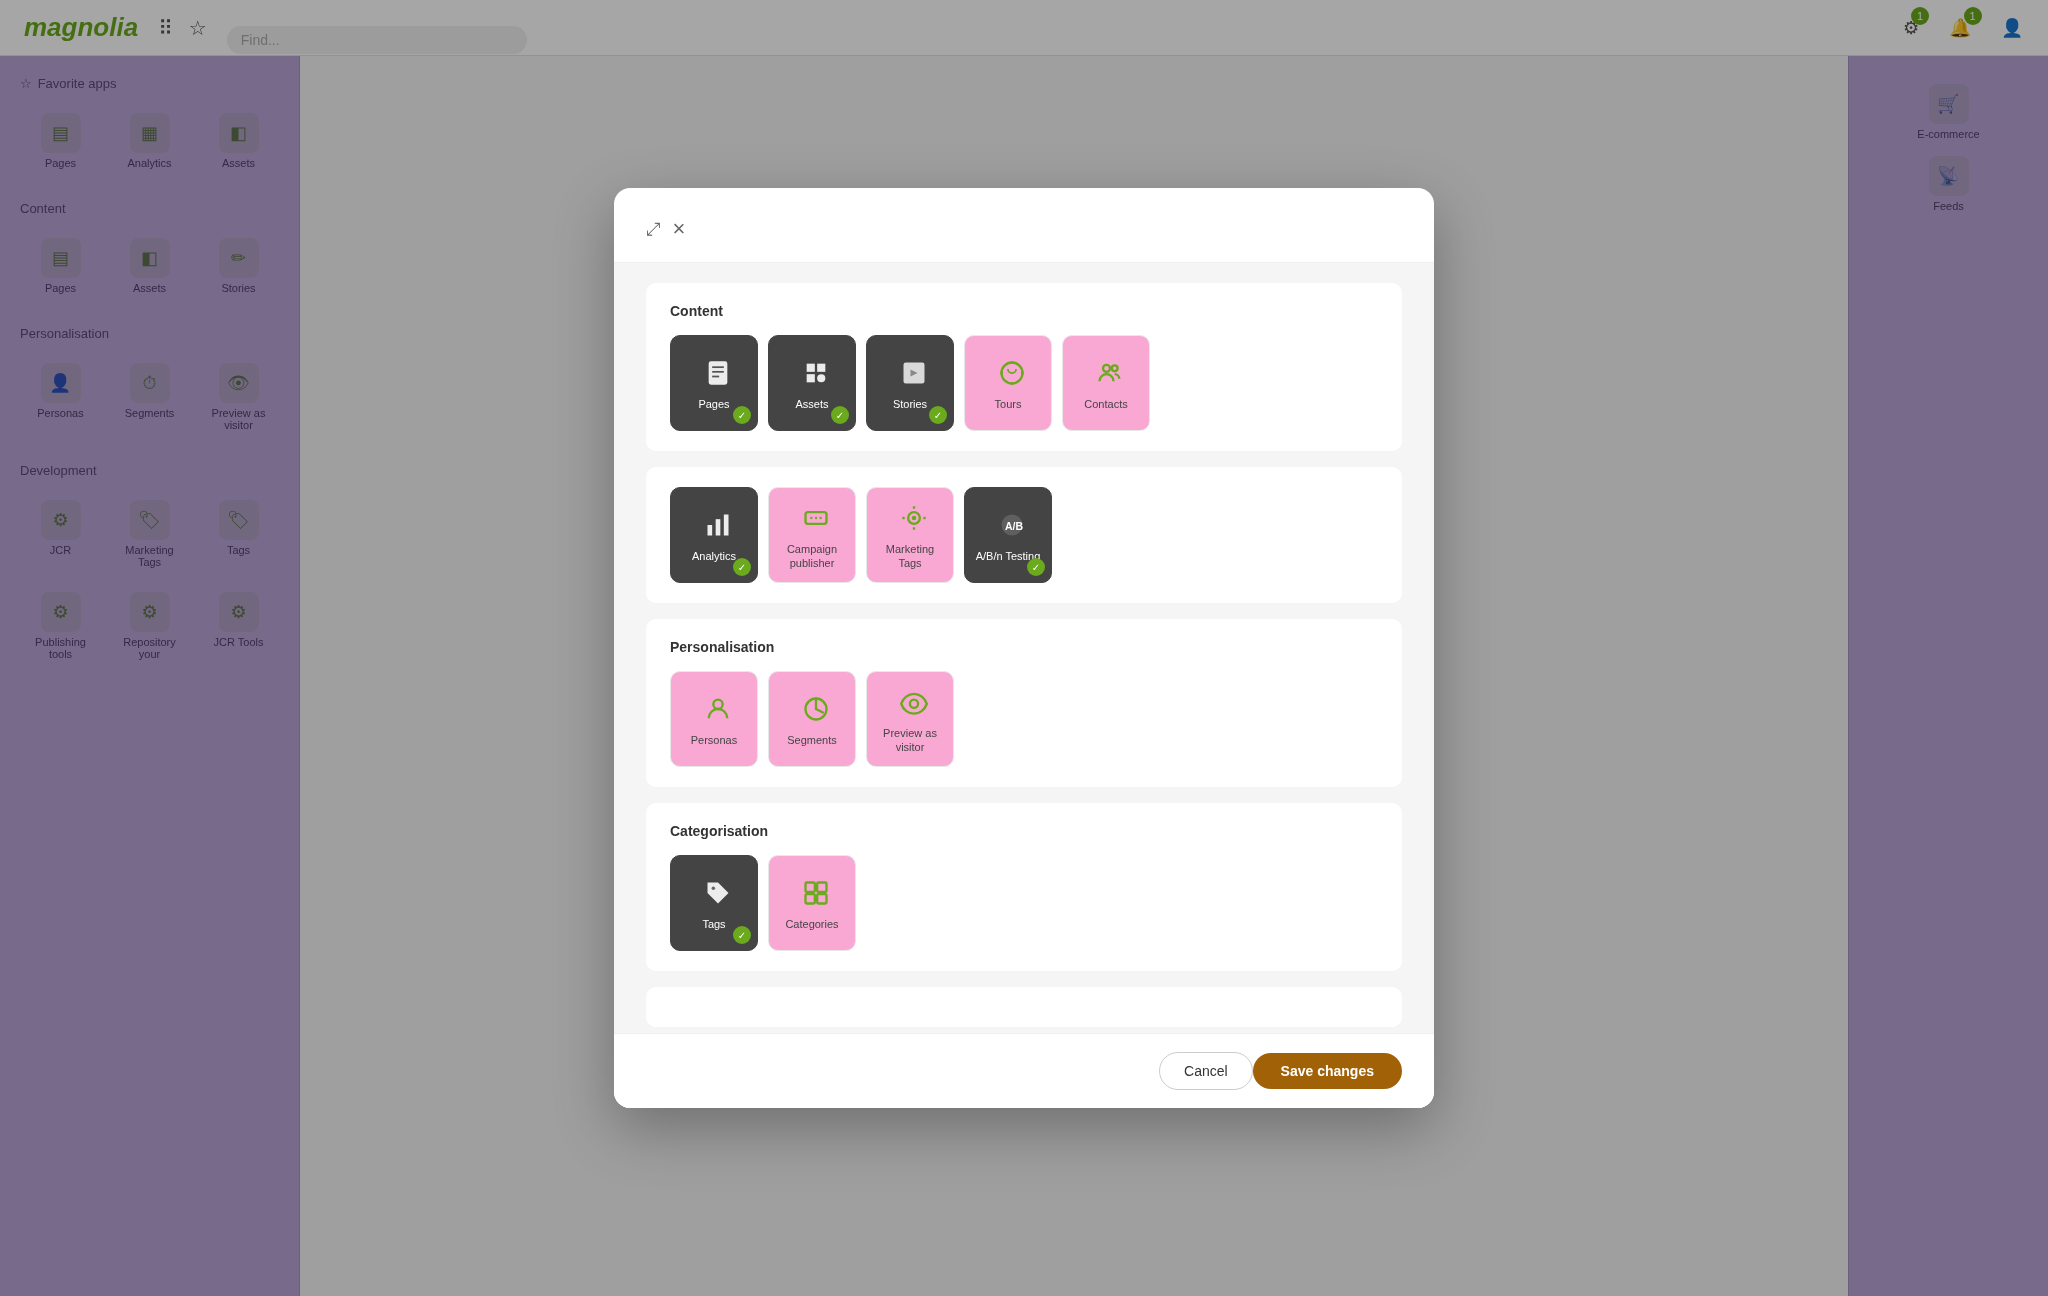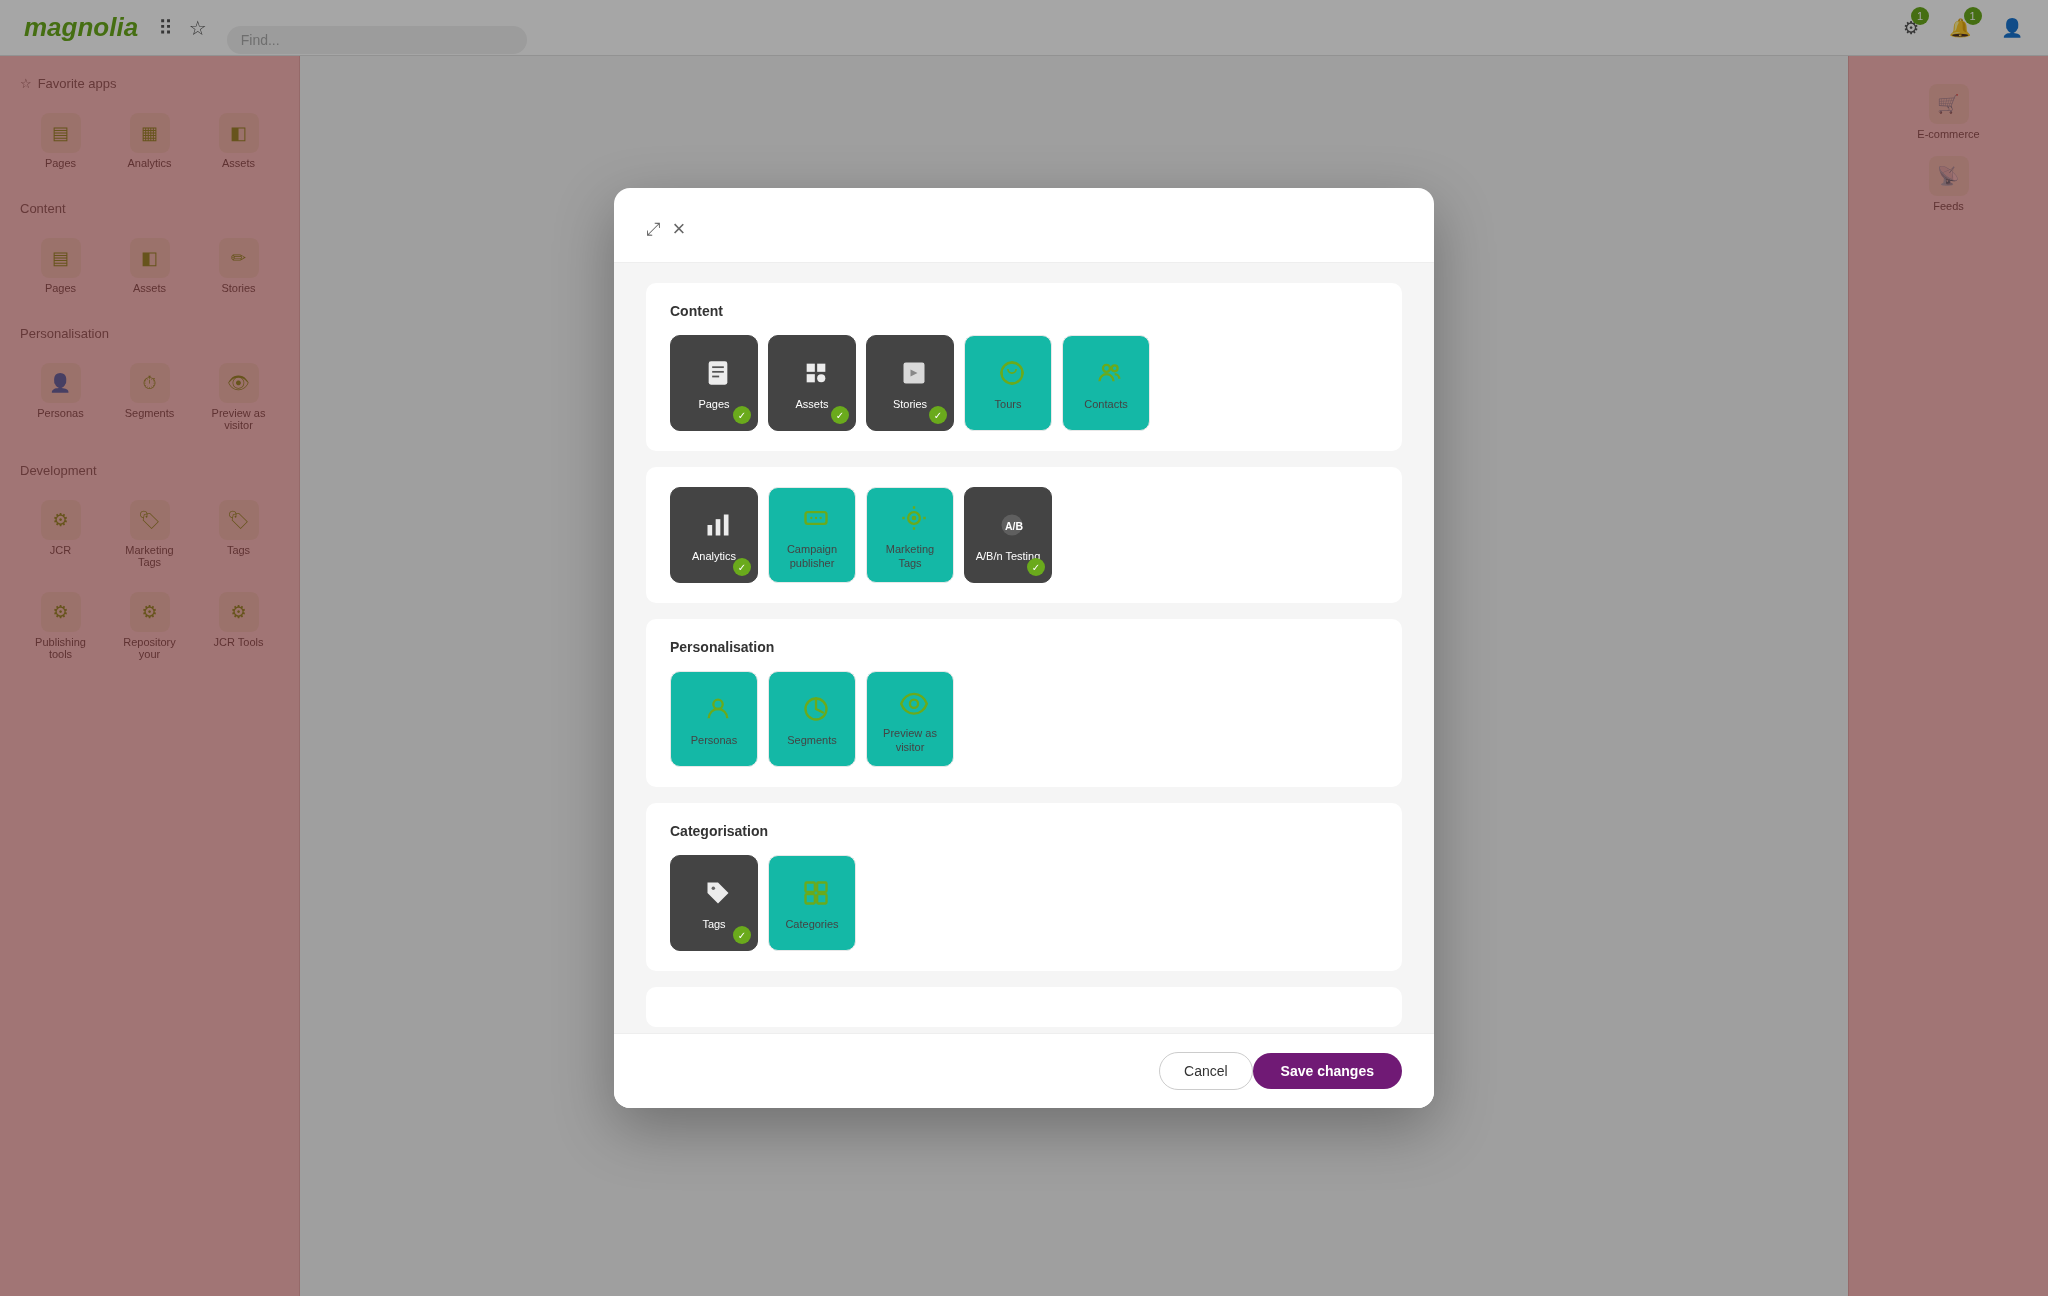--- a/index.html
+++ b/index.html
@@ -9,21 +9,21 @@
       width: 2048px;
       height: 1296px;
       overflow: hidden;
       position: relative;
     }
 
     
     .app-shell {
       position: absolute;
       inset: 0;
-      background: #ef4444;
+      background: #4c1d95;
       display: flex;
       flex-direction: column;
     }
 
     .top-bar {
       height: 56px;
       background: #fff;
       border-bottom: 1px solid #e0e0e0;
       display: flex;
       align-items: center;
@@ -225,21 +225,21 @@
       height: 96px;
       border-radius: 10px;
       display: flex;
       flex-direction: column;
       align-items: center;
       justify-content: center;
       gap: 6px;
       cursor: pointer;
       position: relative;
       border: 1px solid #e8e8e8;
-      background: #14b8a6;
+      background: #f9a8d4;
       padding: 8px;
     }
 
     .app-tile.selected {
       background: #444;
       border-color: #444;
     }
 
     .app-tile.selected .app-tile-label {
       color: #fff;
@@ -301,21 +301,21 @@
       background: #fff;
       color: #333;
       font-size: 14px;
       cursor: pointer;
     }
 
     .btn-save {
       padding: 10px 28px;
       border: none;
       border-radius: 24px;
-      background: #701a75;
+      background: #a16207;
       color: #fff;
       font-size: 14px;
       font-weight: 600;
       cursor: pointer;
     }
 
     .expand-icon { font-size: 18px; cursor: pointer; }
     .close-icon { font-size: 22px; cursor: pointer; font-weight: 300; }
 
     

